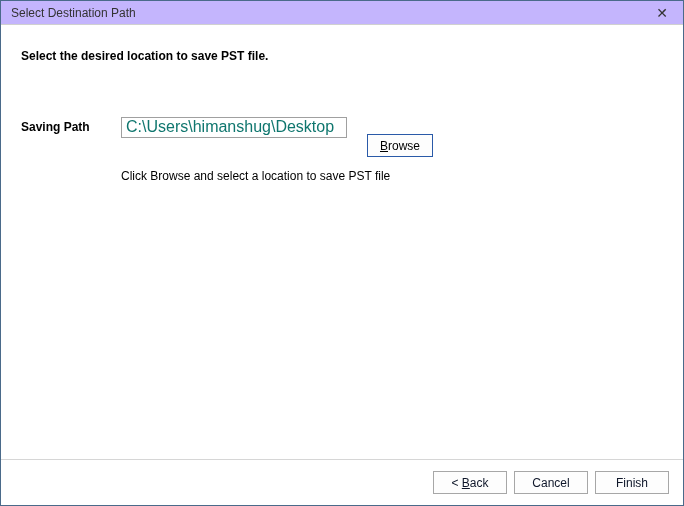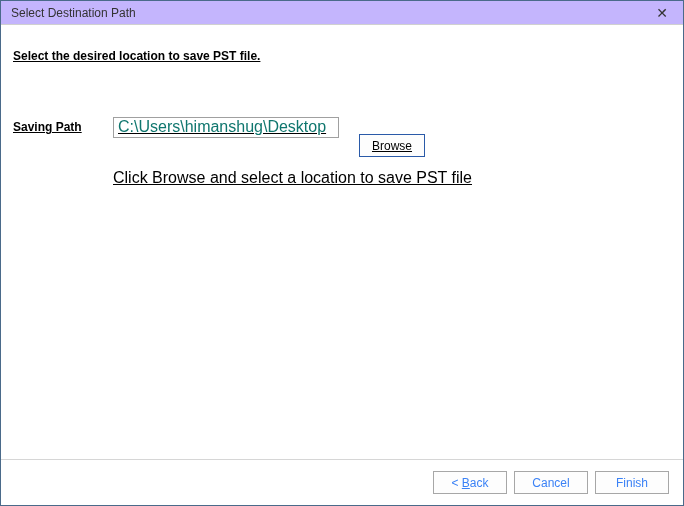--- a/index.html
+++ b/index.html
@@ -37,23 +37,22 @@
     display: flex;
     align-items: center;
     justify-content: center;
     font-size: 14px;
     color: #333;
     cursor: pointer;
     font-family: Arial, sans-serif;
   }
   .content {
     flex: 1;
-    padding: 24px 20px 10px 12px;
+    padding: 24px 20px 10px 20px;
     position: relative;
-    text-decoration: underline;
   }
   .heading {
     font-weight: bold;
     font-size: 12px;
     color: #000;
     margin-bottom: 34px;
   }
   .row {
     display: flex;
     align-items: center;
@@ -86,21 +85,21 @@
     cursor: pointer;
     padding: 0;
     text-align: center;
     color: #000;
     margin-top: 37px;
   }
   .browse-btn span { text-decoration: underline; }
   .hint {
     margin-left: 100px;
     margin-top: 12px;
-    font-size: 16px;
+    font-size: 12px;
     color: #000;
   }
   .footer {
     border-top: 1px solid #d6d6d6;
     height: 46px;
     display: flex;
     align-items: center;
     padding: 0 14px;
   }
   .help-link {
@@ -114,21 +113,21 @@
   .footer-btn {
     width: 74px;
     height: 23px;
     margin-left: 7px;
     border: 1px solid #a7a7a7;
     background: #fdfdfd;
     font-family: inherit;
     font-size: 12px;
     cursor: pointer;
     padding: 0;
-    color: #3b82f6;
+    color: #0f172a;
   }
   .footer-btn .mn { text-decoration: underline; }
 </style>
 </head>
 <body>
 
 <div class="window">
 
   <div class="titlebar">
     <div class="titlebar-title">Select Destination Path</div>

